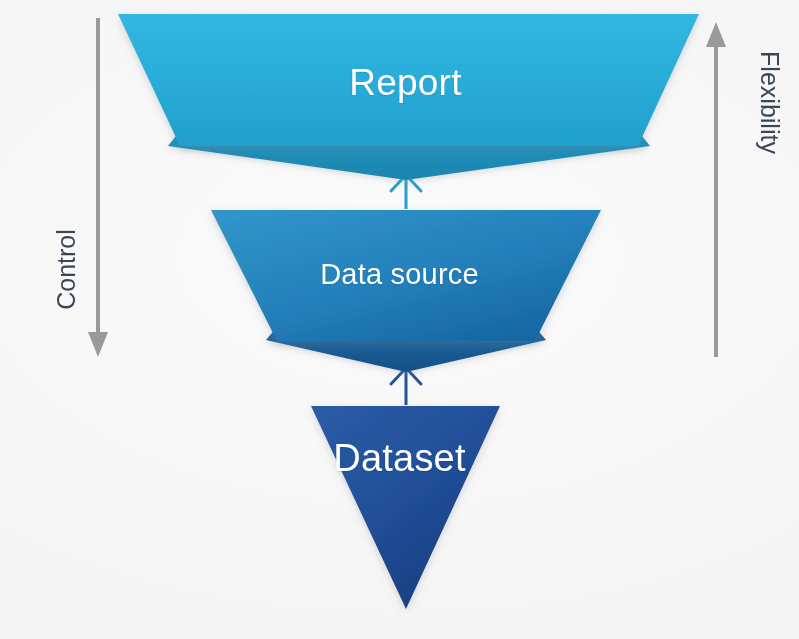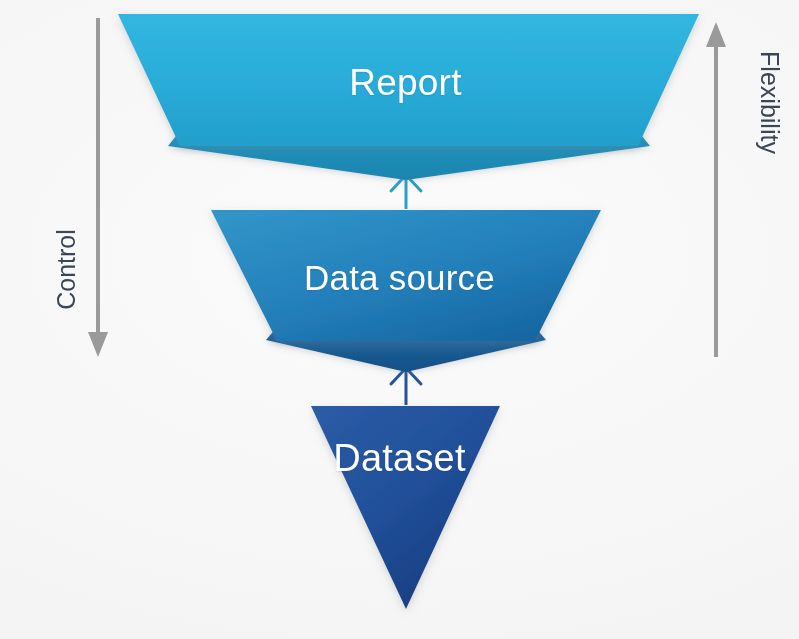--- a/index.html
+++ b/index.html
@@ -42,21 +42,21 @@
   #label-report {
     left: 12px;
     right: 0;
     top: 62px;
     font-size: 37px;
   }
   #label-data-source {
     left: 0;
     right: 0;
     top: 258px;
-    font-size: 35px;
+    font-size: 29px;
   }
   #label-dataset {
     left: 0;
     right: 0;
     top: 437px;
     font-size: 38px;
   }
   .axis-label {
     position: absolute;
     color: #3b4654;

